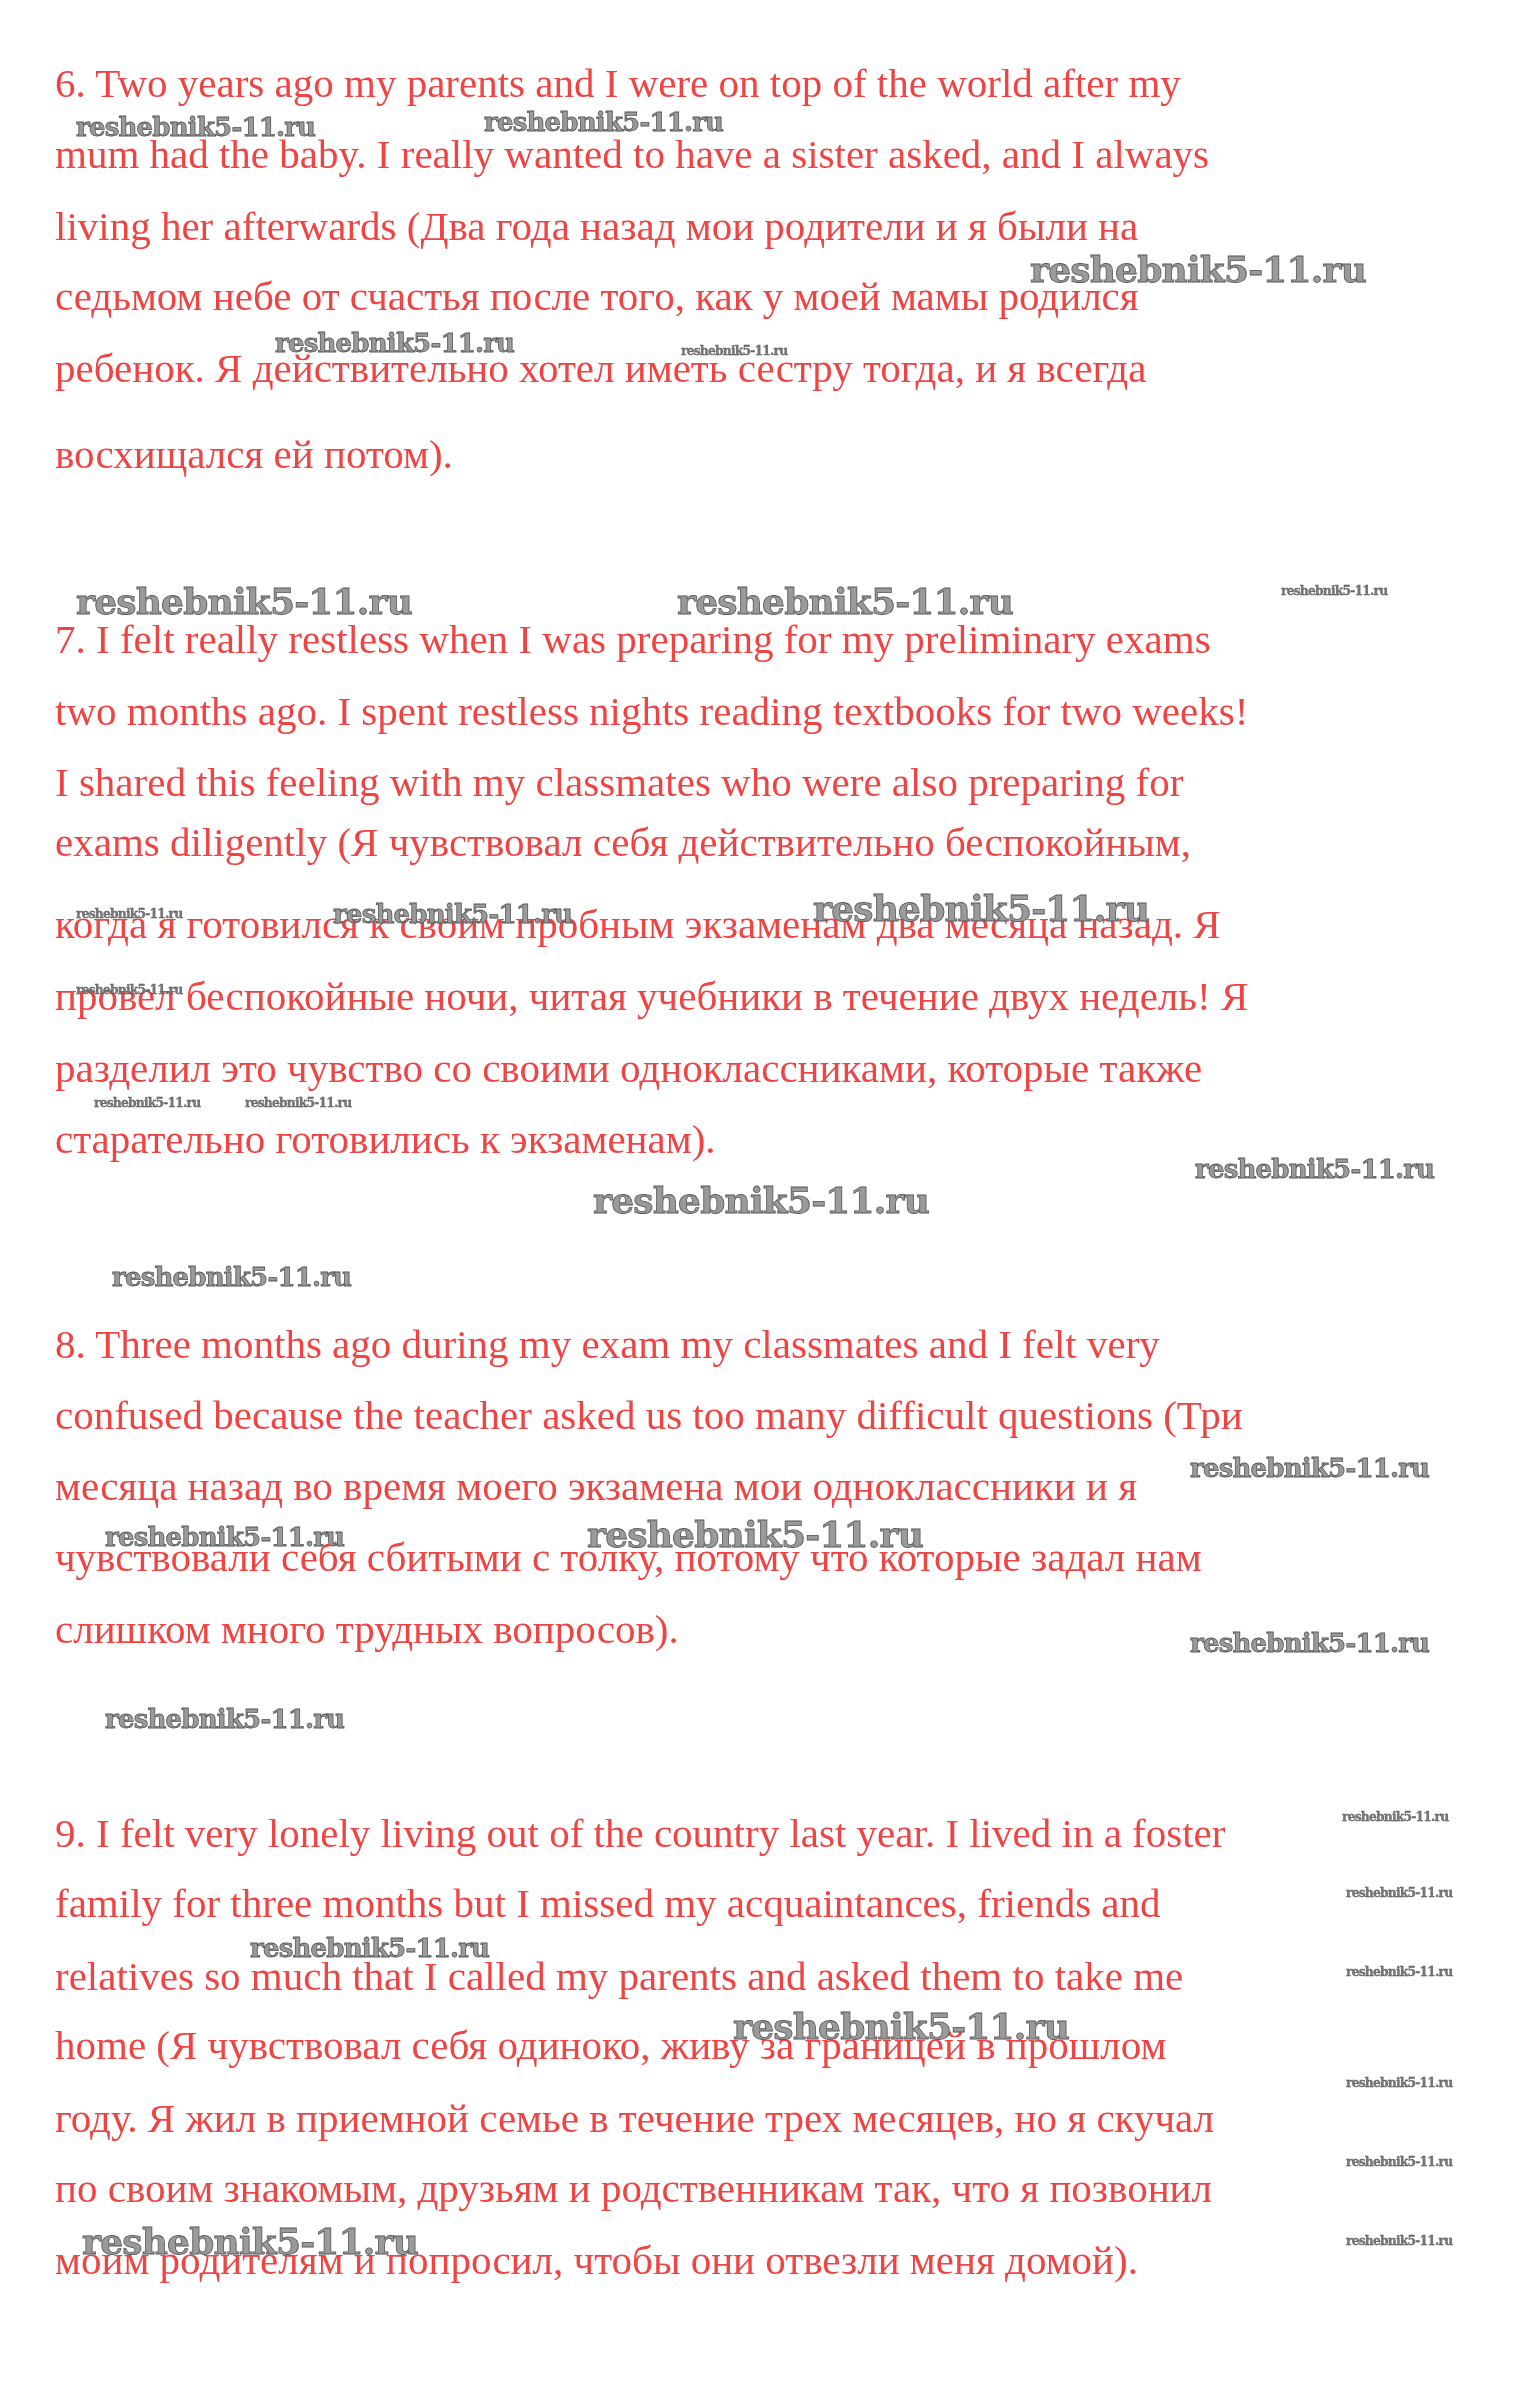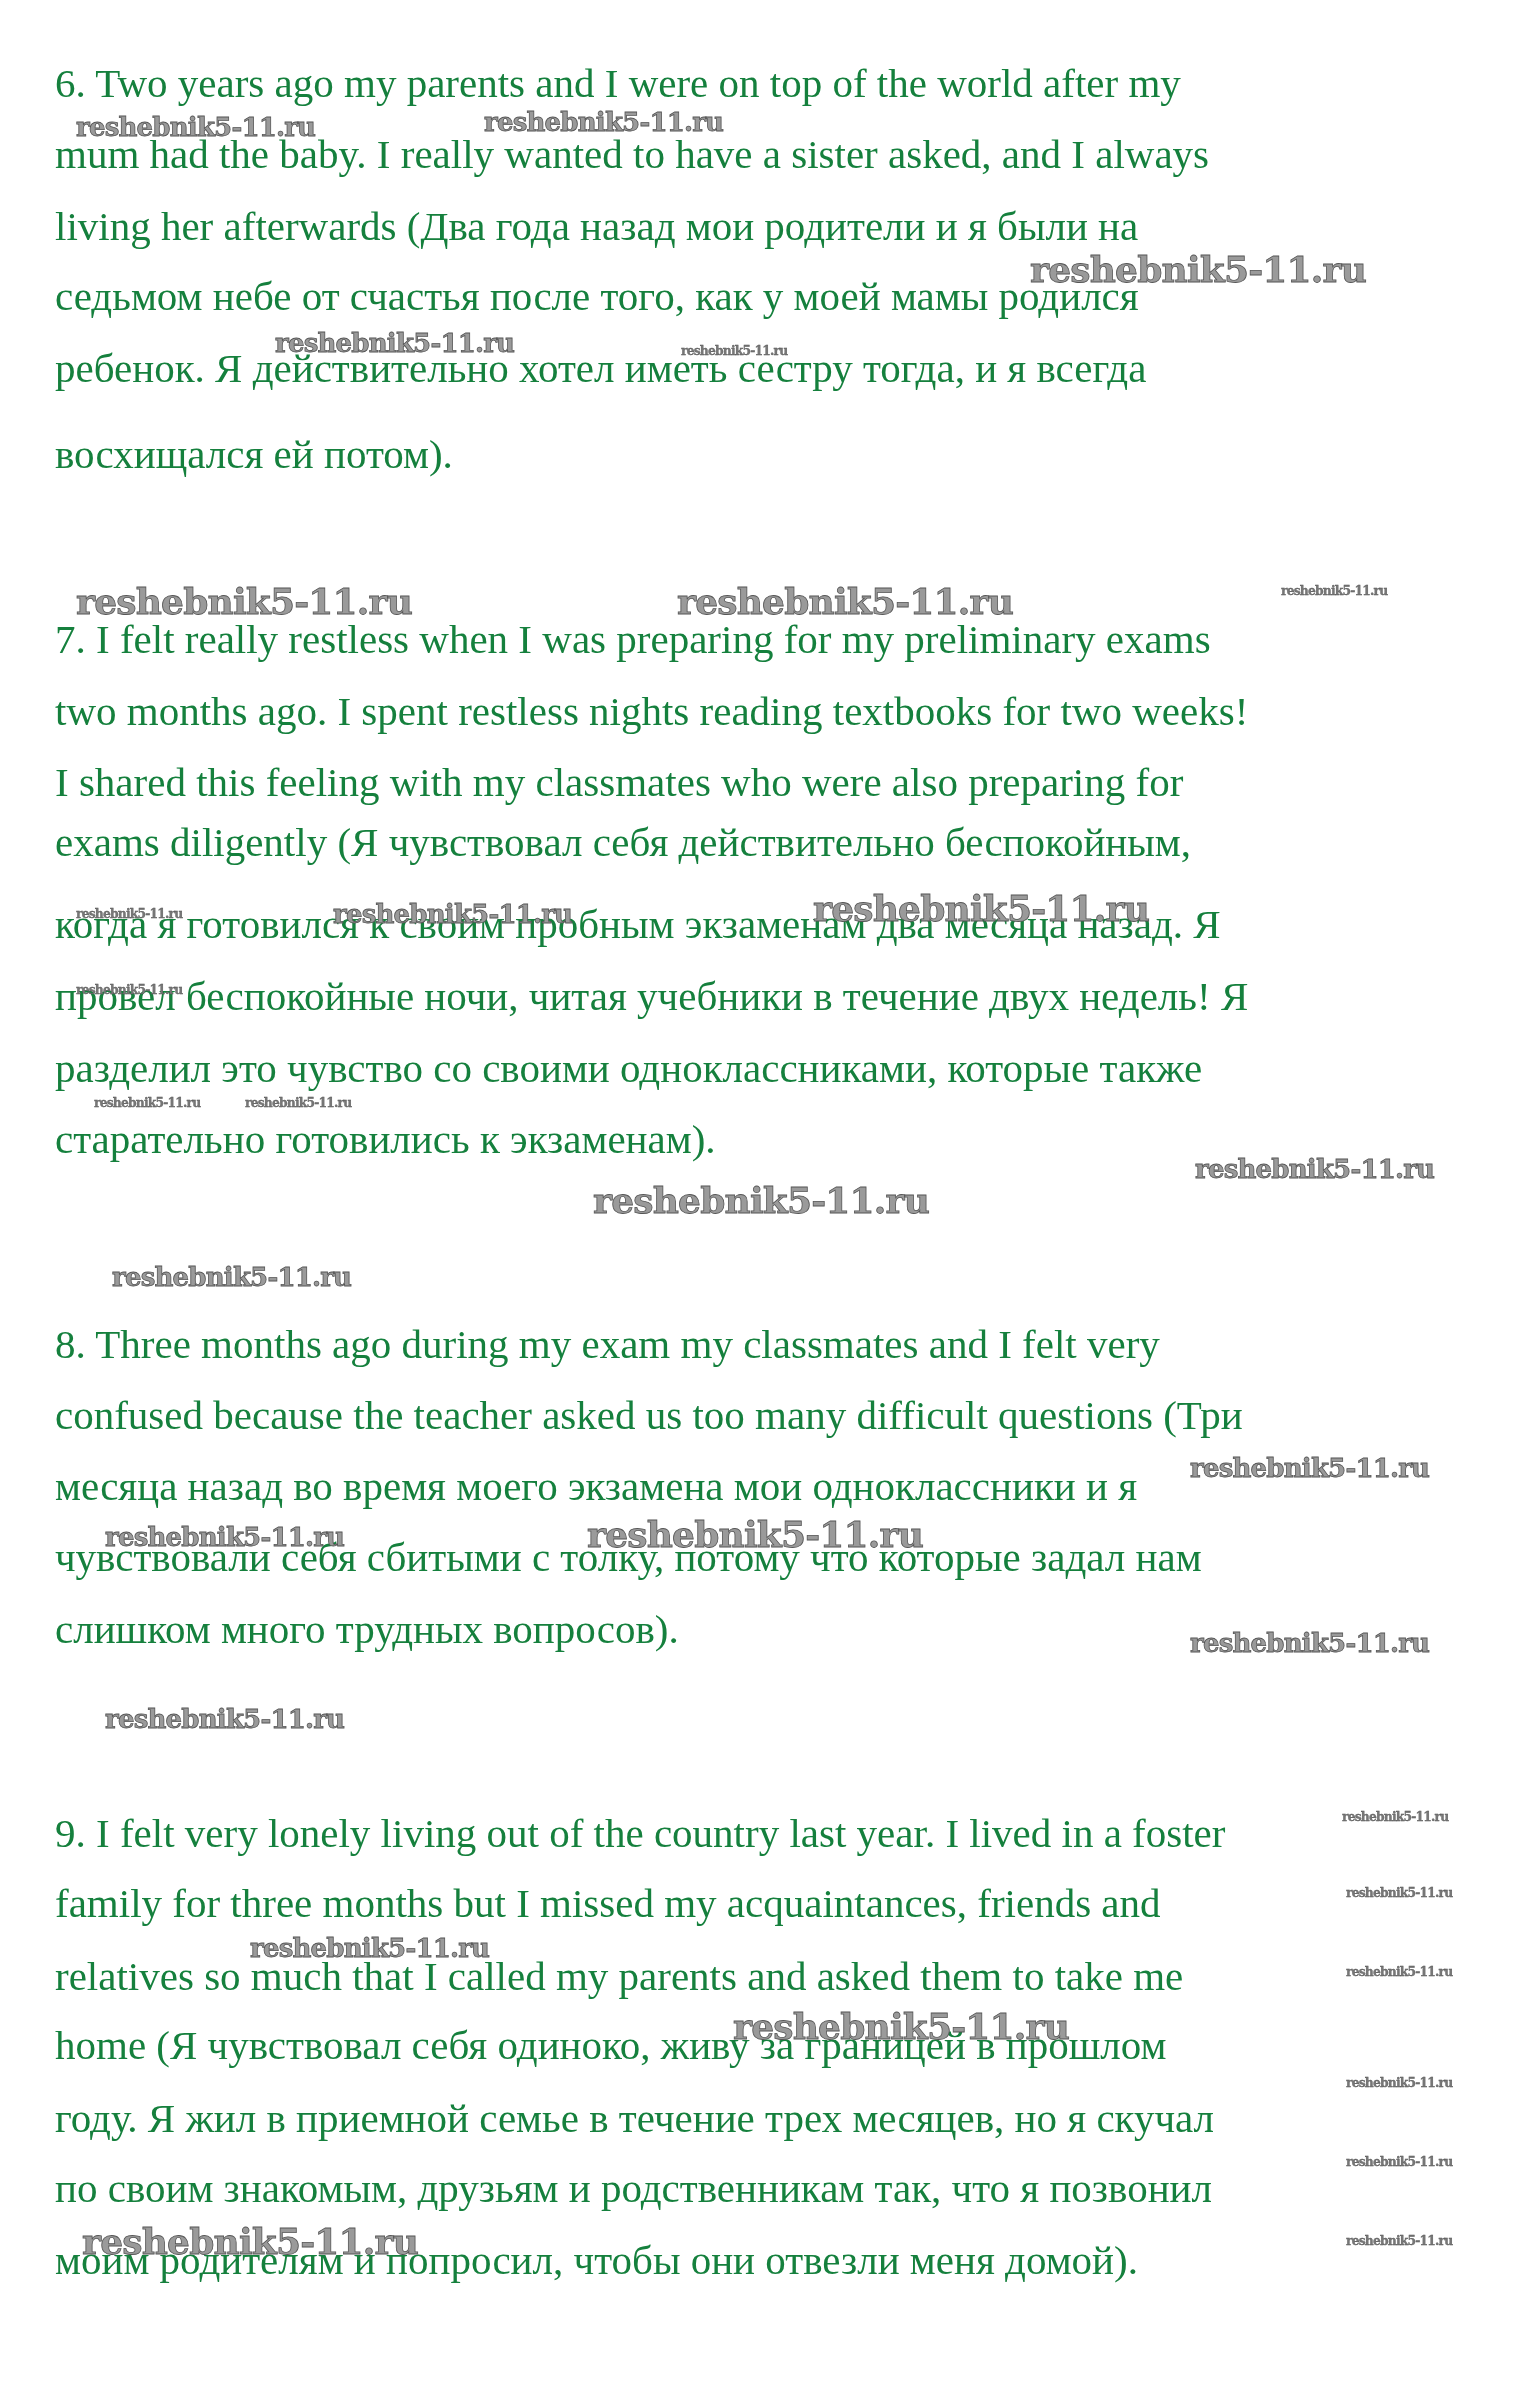--- a/index.html
+++ b/index.html
@@ -3,21 +3,21 @@
 <meta charset="utf-8">
 <style>
   html, body { margin: 0; padding: 0; background: #ffffff; }
   body { width: 1532px; height: 2401px; position: relative; overflow: hidden; }
   .line {
     position: absolute;
     left: 55px;
     font-family: "Liberation Serif", "DejaVu Serif", serif;
     font-size: 41px;
     line-height: 49px;
-    color: #15803d;
+    color: #ef4444;
     white-space: nowrap;
   }
   .wm {
     position: absolute;
     font-family: "DejaVu Serif", "Liberation Serif", serif;
     font-weight: bold;
     color: #9a9a9a;
     -webkit-text-stroke: 0.8px #555555;
     white-space: nowrap;
     letter-spacing: -0.8px;

